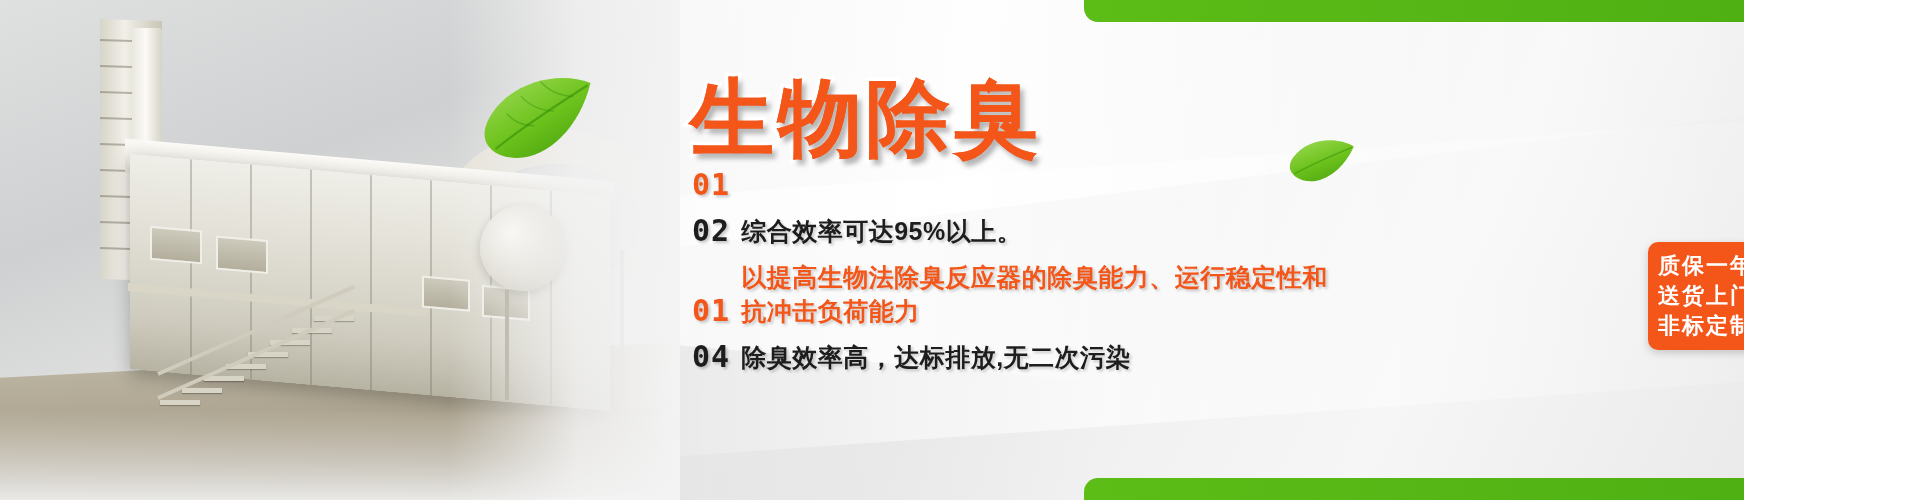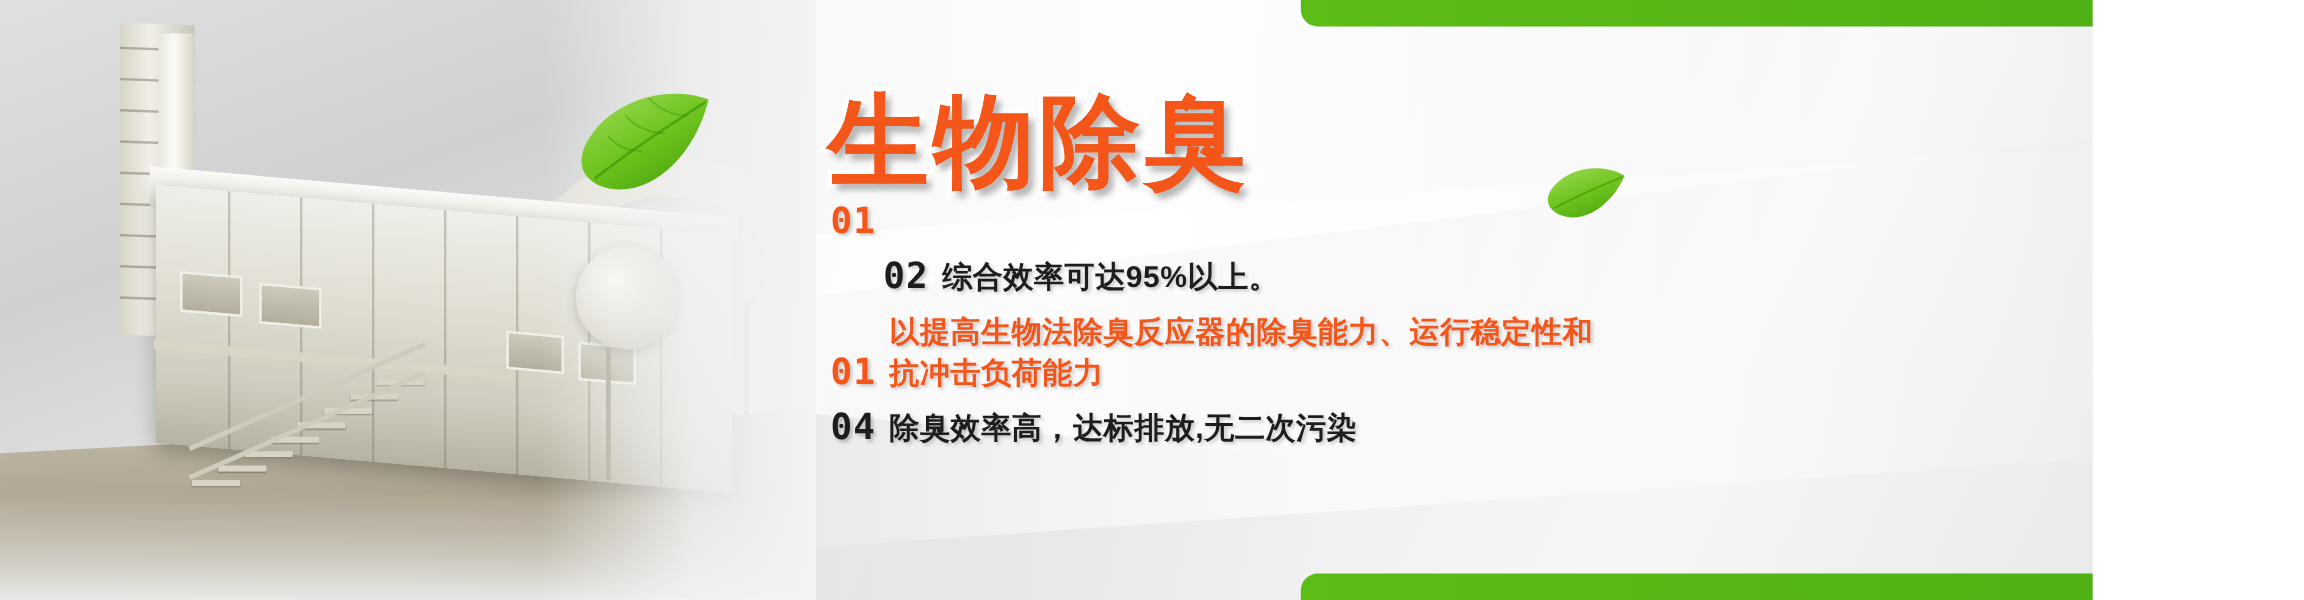--- a/index.html
+++ b/index.html
@@ -144,21 +144,21 @@
     text-shadow:2px 2px 3px rgba(0,0,0,.22);
   }
   .btext{
     font-size:25px;font-weight:bold;line-height:34px;letter-spacing:.5px;
     text-shadow:2px 2px 3px rgba(0,0,0,.20);
   }
   .btext .l2{display:block;}
   .orange{color:#f4561a;}
   .dark{color:#1d1d1d;}
   .b-01{margin-top:0px;}
-  .b-02{margin-top:10px;margin-left:44px;}
+  .b-02{margin-top:10px;}
   .b-03{margin-top:8px;}
   .b-04{margin-top:10px;}
 
   
   #badge{
     position:absolute;left:1648px;top:242px;width:116px;height:108px;
     background:#f4561a;border-radius:10px;
     display:flex;flex-direction:column;justify-content:center;align-items:center;
     box-shadow:0 3px 8px rgba(0,0,0,.18);
   }
@@ -298,14 +298,19 @@
       <div class="bullet b-04">
         <span class="bnum dark">04</span>
         <span class="btext dark">
           <span class="l1">除臭效率高，达标排放,无二次污染</span>
         </span>
       </div>
 
     </div>
   </div>
 
+  <div id="badge">
+    <div>质保一年</div>
+    <div>送货上门</div>
+    <div>非标定制</div>
+  </div>
 
 </div>
 
 </body></html>

